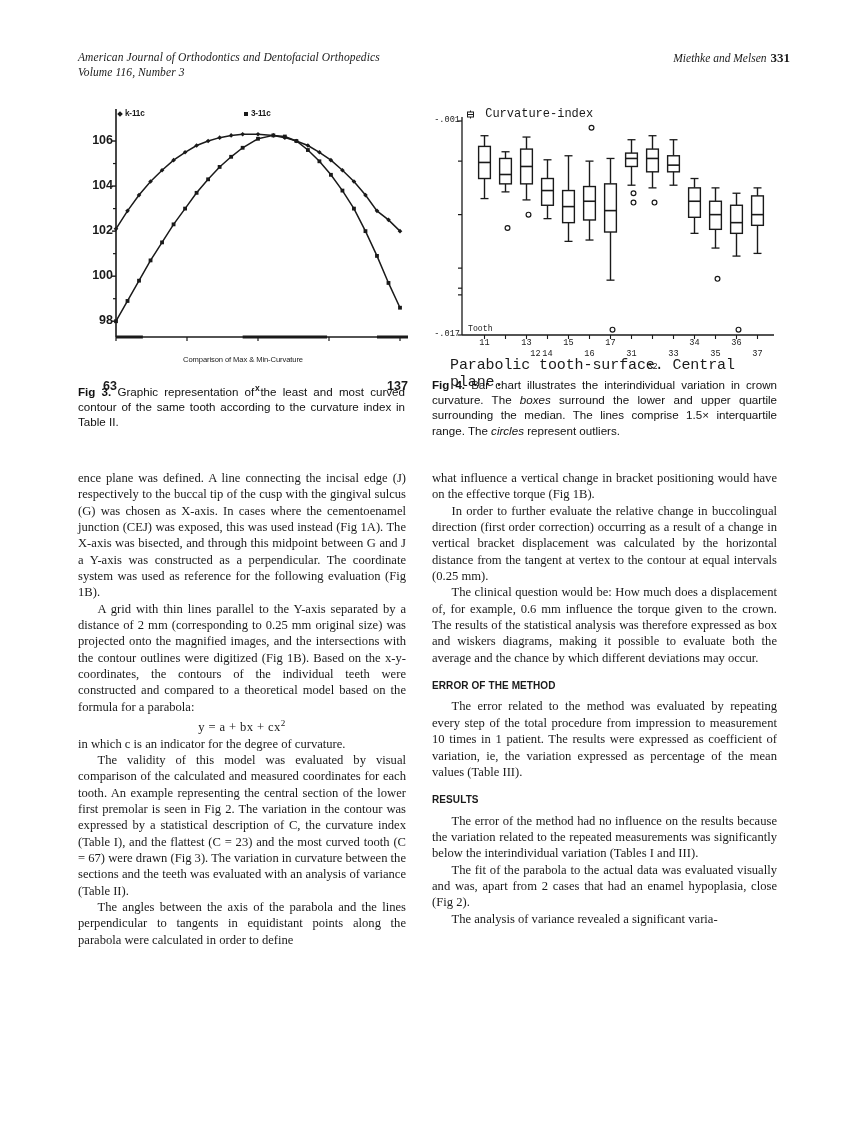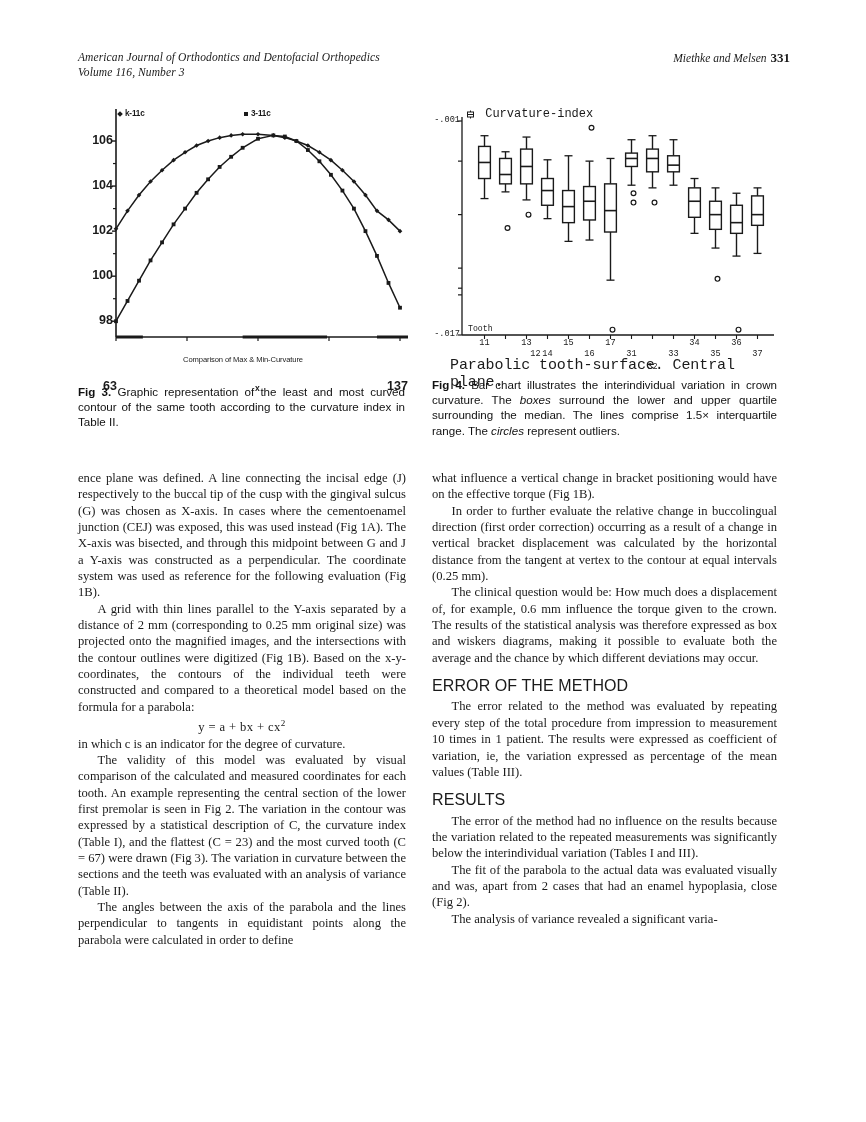--- a/index.html
+++ b/index.html
@@ -79,22 +79,22 @@
     text-align: justify;
     text-justify: inter-word;
   }
   #col-left  { left: 78px; }
   #col-right { left: 432px; width: 345px; }
 
   .col p { margin: 0; text-indent: 1.55em; }
   .col p.noindent { text-indent: 0; }
   .col h3 {
     font-family: "Liberation Sans", sans-serif;
-    font-size: 16px;
-    font-weight: normal;
+    font-size: 10px;
+    font-weight: bold;
     margin: 12px 0 4px 0;
     letter-spacing: 0.1px;
   }
   .formula {
     text-align: center;
     text-indent: 0;
     margin: 3px 0 3px 0;
     letter-spacing: .4px;
   }
   .formula sup { font-size: .72em; }

